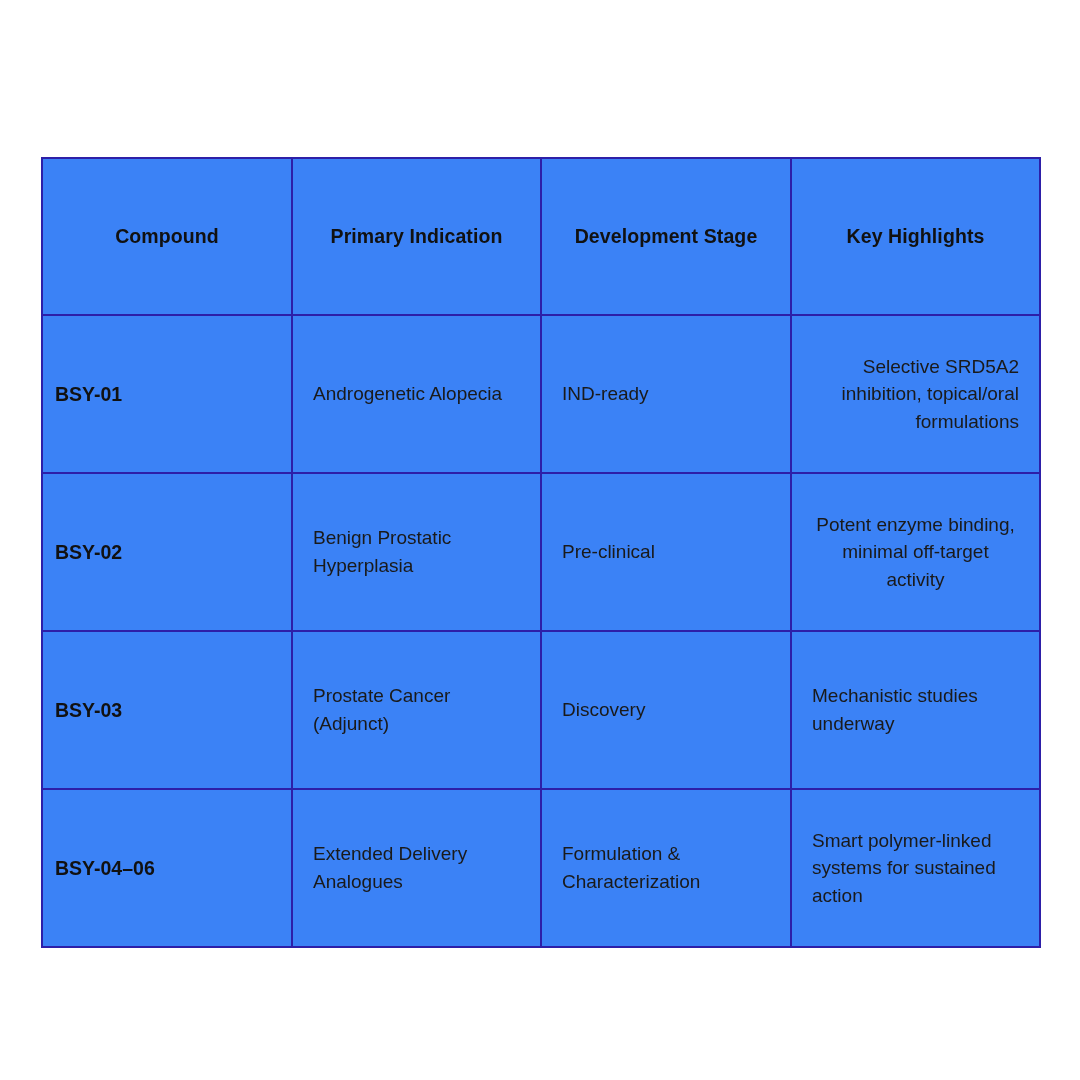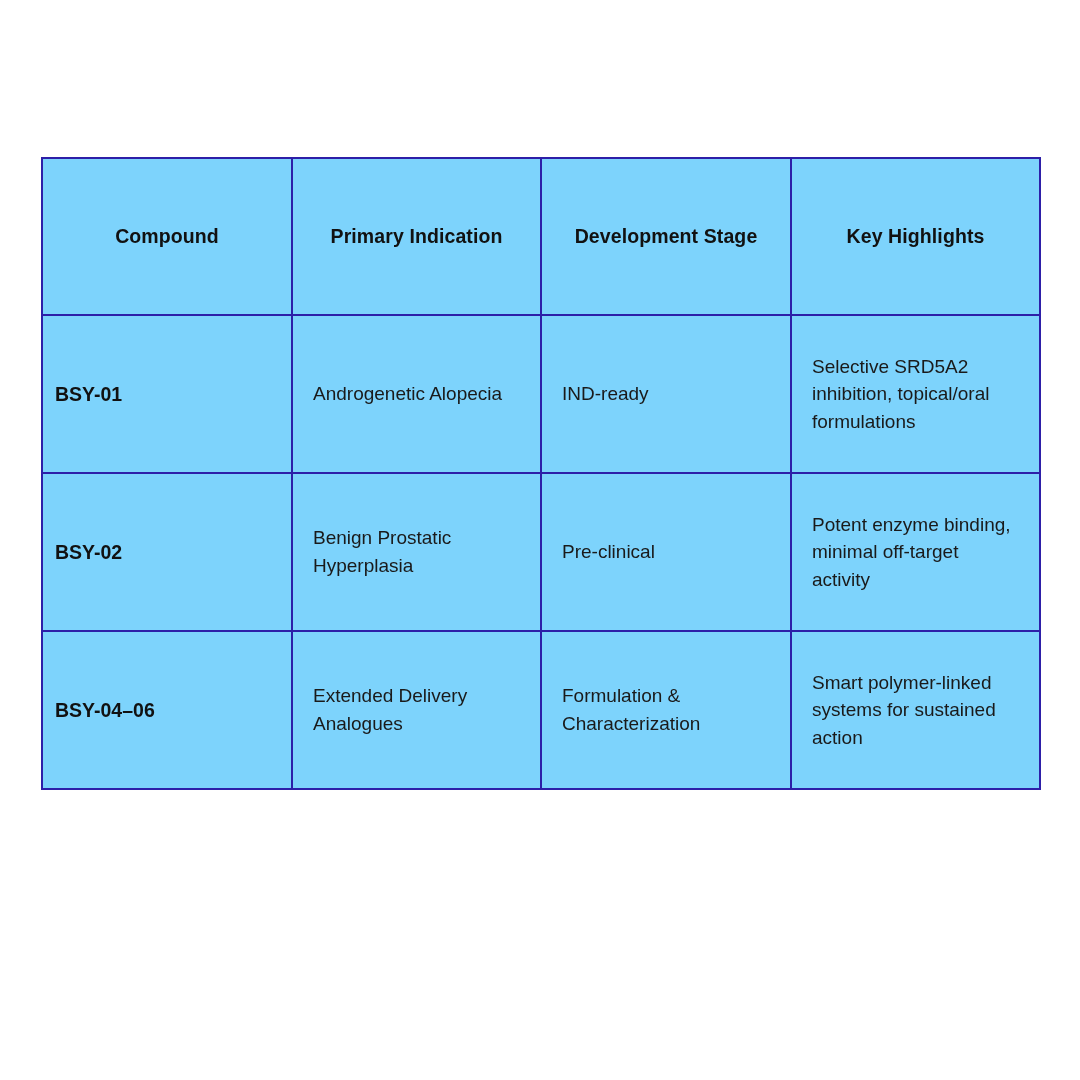--- a/index.html
+++ b/index.html
@@ -26,21 +26,21 @@
     position: absolute;
     left: 41px;
     top: 157px;
     width: 998px;
   }
 
   table.pipeline {
     border-collapse: collapse;
     table-layout: fixed;
     width: 998px;
-    background: #7dd3fc;
+    background: #3b82f6;
   }
 
   table.pipeline th,
   table.pipeline td {
     border: 2px solid #2d1fa8;
     vertical-align: middle;
     box-sizing: border-box;
   }
 
   
@@ -99,27 +99,33 @@
           <th style="border-color: rgb(45, 31, 168); margin-left: 36px;">Primary Indication</th>
           <th style="border-color: rgb(45, 31, 168); border-radius: 28px;">Development Stage</th>
           <th style="border-color: rgb(45, 31, 168);">Key Highlights</th>
         </tr>
       </thead>
       <tbody>
         <tr>
           <td class="compound" style="border-color: rgb(45, 31, 168);">BSY-01</td>
           <td class="cell-text" style="border-color: rgb(45, 31, 168);">Androgenetic Alopecia</td>
           <td class="cell-text" style="border-color: rgb(45, 31, 168); margin-top: 18px;">IND-ready</td>
-          <td class="cell-text" style="border-color: rgb(45, 31, 168);">Selective SRD5A2 inhibition, topical/oral formulations</td>
+          <td class="cell-text" style="border-color: rgb(45, 31, 168); text-align: right;">Selective SRD5A2 inhibition, topical/oral formulations</td>
         </tr>
         <tr>
           <td class="compound" style="border-color: rgb(45, 31, 168);">BSY-02</td>
           <td class="cell-text" style="border-color: rgb(45, 31, 168);">Benign Prostatic Hyperplasia</td>
           <td class="cell-text" style="border-color: rgb(45, 31, 168);">Pre-clinical</td>
-          <td class="cell-text" style="border-color: rgb(45, 31, 168);">Potent enzyme binding, minimal off-target activity</td>
+          <td class="cell-text" style="border-color: rgb(45, 31, 168); text-align: center;">Potent enzyme binding, minimal off-target activity</td>
+        </tr>
+        <tr>
+          <td class="compound" style="border-color: rgb(45, 31, 168);">BSY-03</td>
+          <td class="cell-text" style="border-color: rgb(45, 31, 168);">Prostate Cancer (Adjunct)</td>
+          <td class="cell-text" style="border-color: rgb(45, 31, 168);">Discovery</td>
+          <td class="cell-text" style="border-color: rgb(45, 31, 168);">Mechanistic studies underway</td>
         </tr>
         <tr>
           <td class="compound" style="border-color: rgb(45, 31, 168);">BSY-04–06</td>
           <td class="cell-text" style="border-color: rgb(45, 31, 168);">Extended Delivery Analogues</td>
           <td class="cell-text" style="border-color: rgb(45, 31, 168); margin-left: 44px;">Formulation &amp; Characterization</td>
           <td class="cell-text" style="border-color: rgb(45, 31, 168);">Smart polymer-linked systems for sustained action</td>
         </tr>
       </tbody>
     </table>
   </div>

